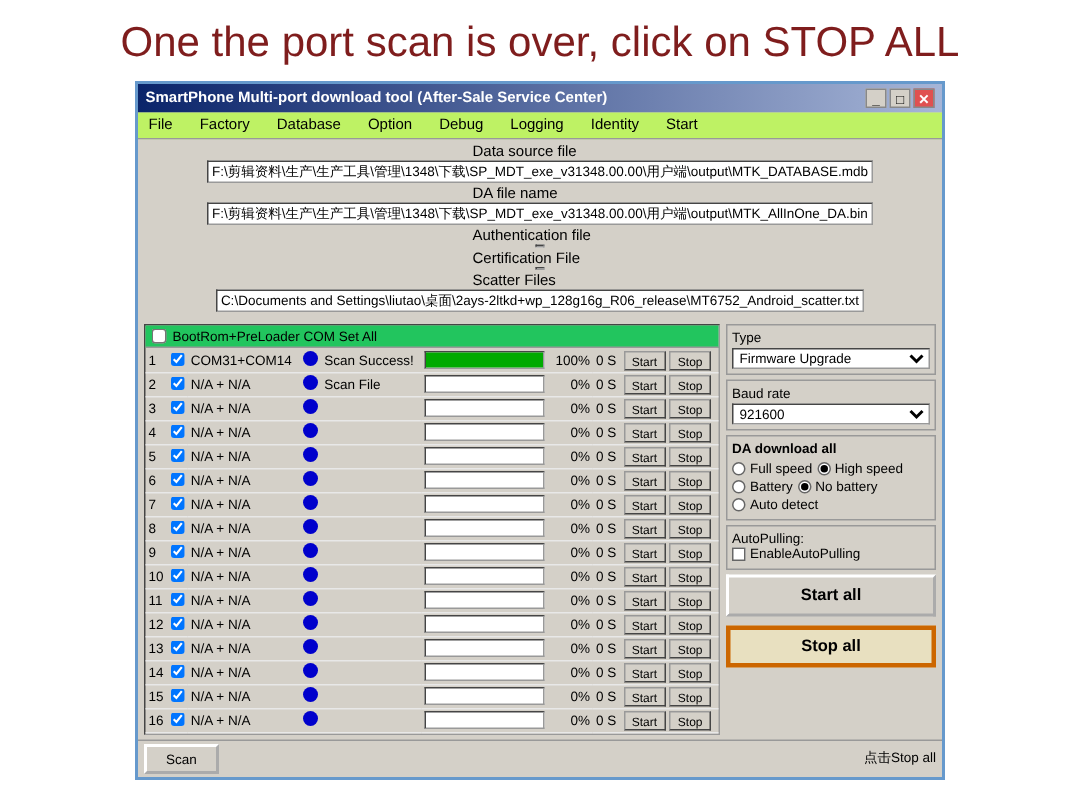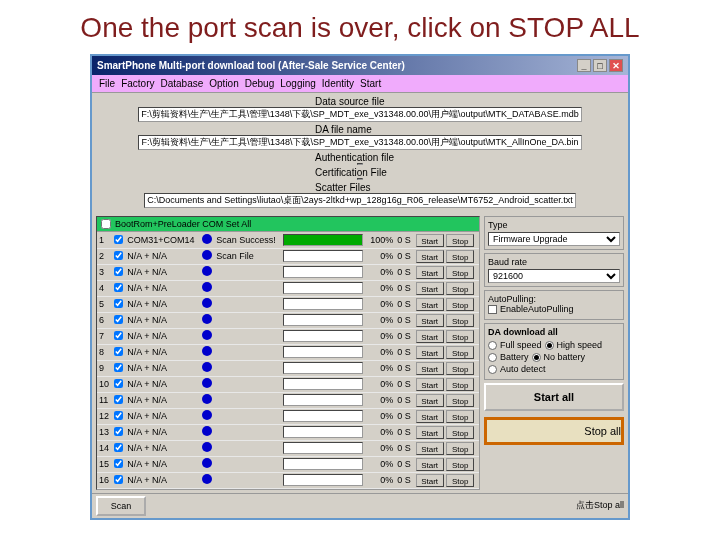--- a/index.html
+++ b/index.html
@@ -73,24 +73,24 @@
       border: 1px solid #888;
       font-size: 9px;
       display: flex;
       align-items: center;
       justify-content: center;
       cursor: pointer;
       color: #000;
     }
 
     .menu-bar {
-      background: #f0abfc;
+      background: #bef264;
       padding: 2px 4px;
       display: flex;
-      gap: 0;
+      gap: 12px;
       border-bottom: 1px solid #999;
       font-size: 10px;
     }
 
     .menu-item {
       cursor: pointer;
       padding: 1px 3px;
     }
 
     .form-area {
@@ -308,24 +308,23 @@
       cursor: pointer;
       margin-bottom: 3px;
     }
 
     .stop-all-btn {
       width: 100%;
       height: 28px;
       background: #e8e0c0;
       border: 3px solid #cc6600;
       font-size: 11px;
-      font-weight: normal;
+      font-weight: bold;
       cursor: pointer;
       color: #000;
-      text-align: right;
     }
   </style>
 </head>
 <body>
 
 <div class="page-container">
 
   <h1 class="title">One the port scan is over, click on STOP ALL</h1>
 
 
@@ -688,47 +687,47 @@
         <div class="right-section">
           <div class="right-row">
             <span>Baud rate</span>
           </div>
           <select class="right-select">
             <option>921600</option>
           </select>
         </div>
 
         <div class="right-section">
-          <div>AutoPulling:</div>
-          <div class="right-row">
-            <span class="checkbox-sq"></span>
-            <span>EnableAutoPulling</span>
-          </div>
-        </div>
-
-        <div class="right-section">
           <div style="font-weight:bold; margin-bottom:3px;">DA download all</div>
           <div class="right-row">
             <span class="radio-dot"></span>
             <span>Full speed</span>
             <span class="radio-dot checked"></span>
             <span>High speed</span>
           </div>
           <div class="right-row">
             <span class="radio-dot"></span>
             <span>Battery</span>
             <span class="radio-dot checked"></span>
             <span>No battery</span>
           </div>
           <div class="right-row">
             <span class="radio-dot"></span>
             <span>Auto detect</span>
           </div>
         </div>
 
+        <div class="right-section">
+          <div>AutoPulling:</div>
+          <div class="right-row">
+            <span class="checkbox-sq"></span>
+            <span>EnableAutoPulling</span>
+          </div>
+        </div>
+
         <button class="big-btn">Start all</button>
         <button class="stop-all-btn">Stop all</button>
       </div>
     </div>
 
     <div class="bottom-bar">
       <button class="scan-btn">Scan</button>
       <span class="tooltip-text">点击Stop all</span>
     </div>
   </div>

